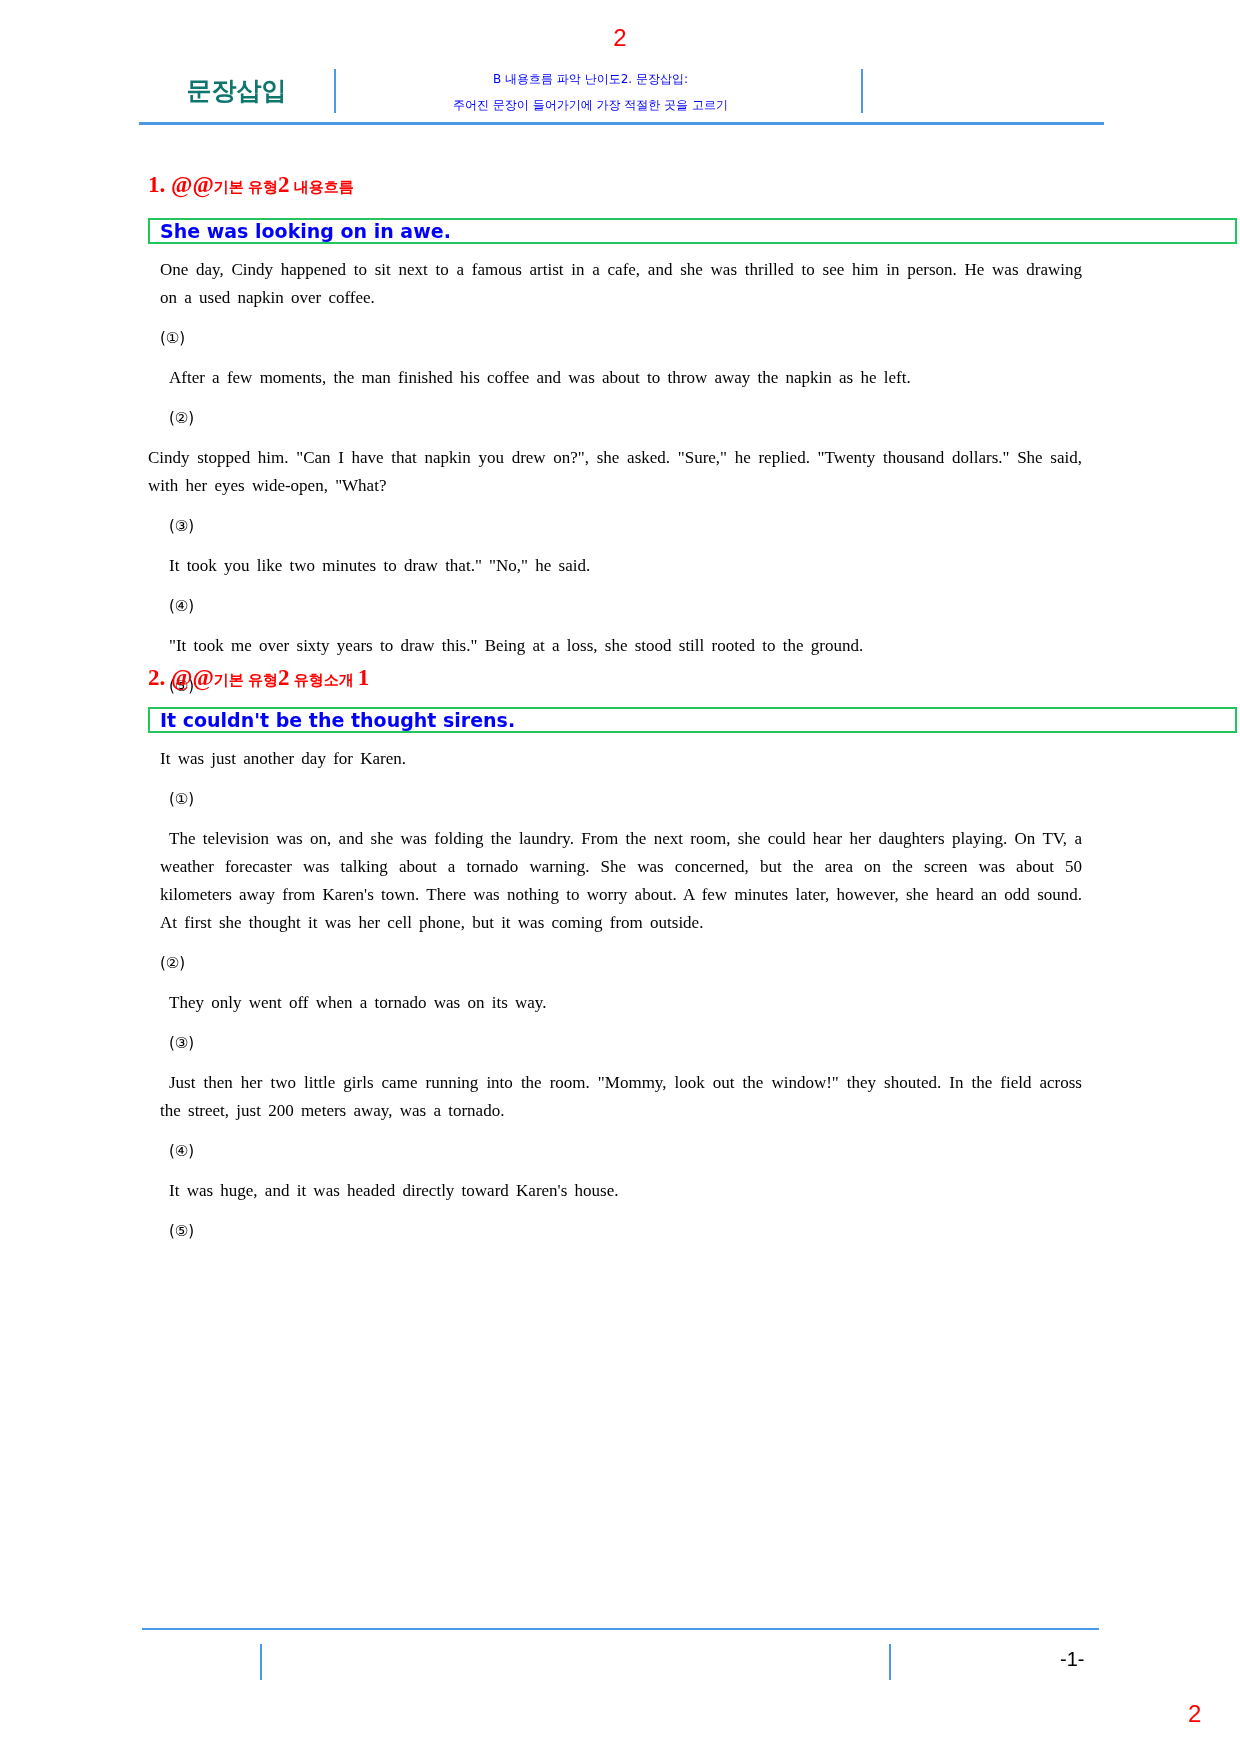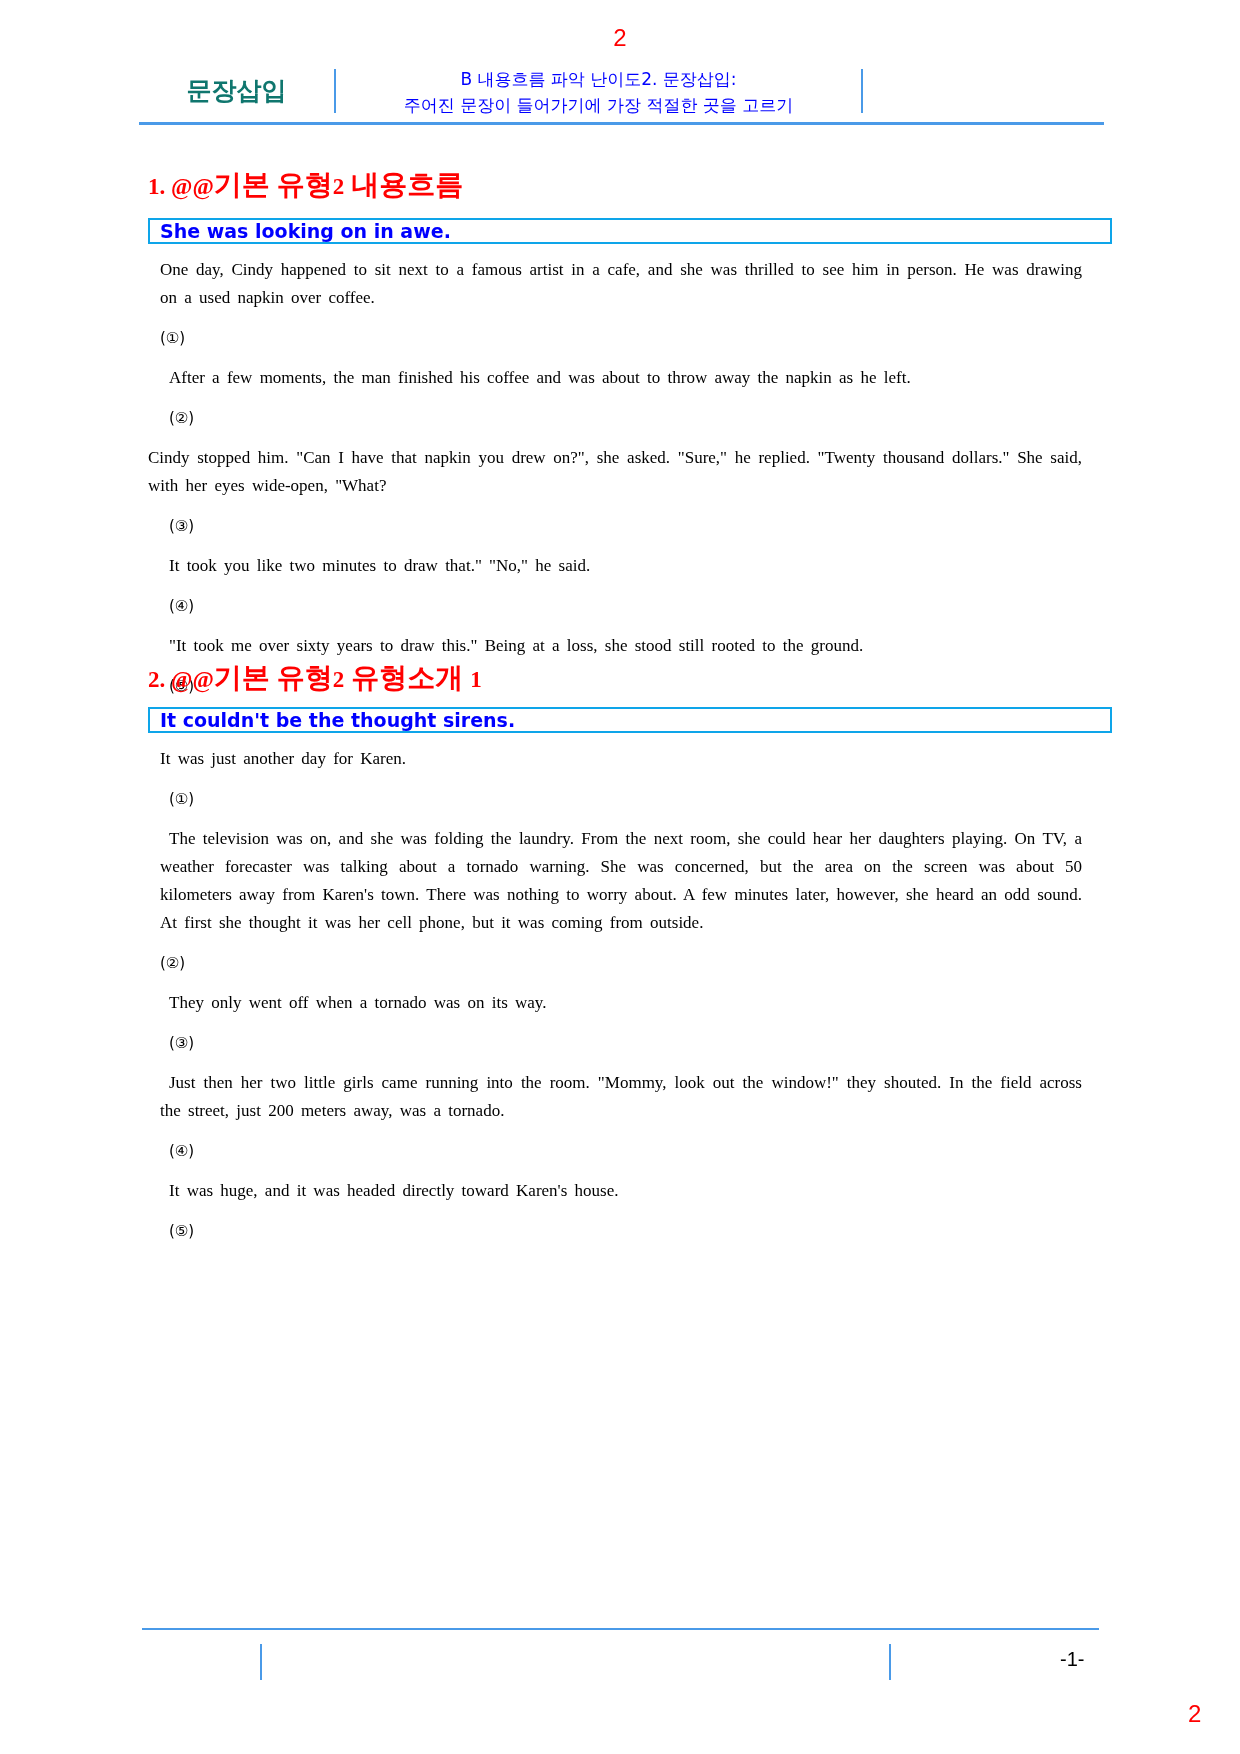--- a/index.html
+++ b/index.html
@@ -12,30 +12,30 @@
                    font-family: "Liberation Sans", sans-serif; font-size: 24px; line-height: 28px; }
 
   .header { position: absolute; top: 64px; left: 139px; width: 964px; height: 58px; }
   .header-title { position: absolute; left: 0; top: 0; width: 195px; height: 52px;
                   display: flex; align-items: center; justify-content: center;
                   color: #0f766e; font-weight: bold; font-size: 25px;
                   font-family: "DejaVu Sans", "Liberation Sans", sans-serif; }
   .vdiv { position: absolute; width: 2px; background: #4a9ae8; }
   .header .vdiv.d1 { left: 195px; top: 5px; height: 44px; }
   .header .vdiv.d2 { left: 722px; top: 5px; height: 44px; }
-  .header-sub { position: absolute; left: 197px; top: 2px; width: 525px; text-align: center;
-                color: #0000ff; font-size: 17px; line-height: 26px;
+  .header-sub { position: absolute; left: 189px; top: 2px; width: 525px; text-align: center;
+                color: #0000ff; font-size: 12px; line-height: 26px;
                 font-family: "DejaVu Sans", "Liberation Sans", sans-serif; }
   .header-rule { position: absolute; top: 122px; left: 139px; width: 965px; height: 3px; background: #4a9ae8; }
 
   .section { position: absolute; left: 148px; width: 946px; }
   .sec-title { color: #ff0000; font-weight: bold; font-size: 23px; line-height: 30px; margin: 0;
                font-family: "Liberation Serif", "DejaVu Serif", serif; }
-  .sec-title .kr { font-family: Liberation Serif, serif; font-size: 28px; }
-  .callout { margin-top: 16px; width: 964px; height: 26px; border: 2px solid #0ea5e9; box-sizing: border-box;
+  .sec-title .kr { font-family: Liberation Sans, sans-serif; font-size: 15px; }
+  .callout { margin-top: 16px; width: 1089px; height: 26px; border: 2px solid #22c55e; box-sizing: border-box;
              color: #0000ff; font-weight: bold; font-size: 19px; line-height: 22px; padding-left: 10px;
              font-family: "DejaVu Sans", "Liberation Sans", sans-serif; white-space: nowrap; overflow: hidden; }
   .body-text { font-size: 17px; line-height: 28px; text-align: justify; word-spacing: 3px; }
   .body-text p { margin: 12px; }
   .body-text .ind { padding-left: 9px; }
   .body-text .marker { font-family: "DejaVu Sans", sans-serif; font-size: 15px; }
 
   .footer-rule { position: absolute; top: 1628px; left: 142px; width: 957px; height: 2px; background: #4a9ae8; }
   .footer .vdiv.f1 { left: 260px; top: 1644px; height: 36px; width: 1.5px; }
   .footer .vdiv.f2 { left: 889px; top: 1644px; height: 36px; width: 1.5px; }

